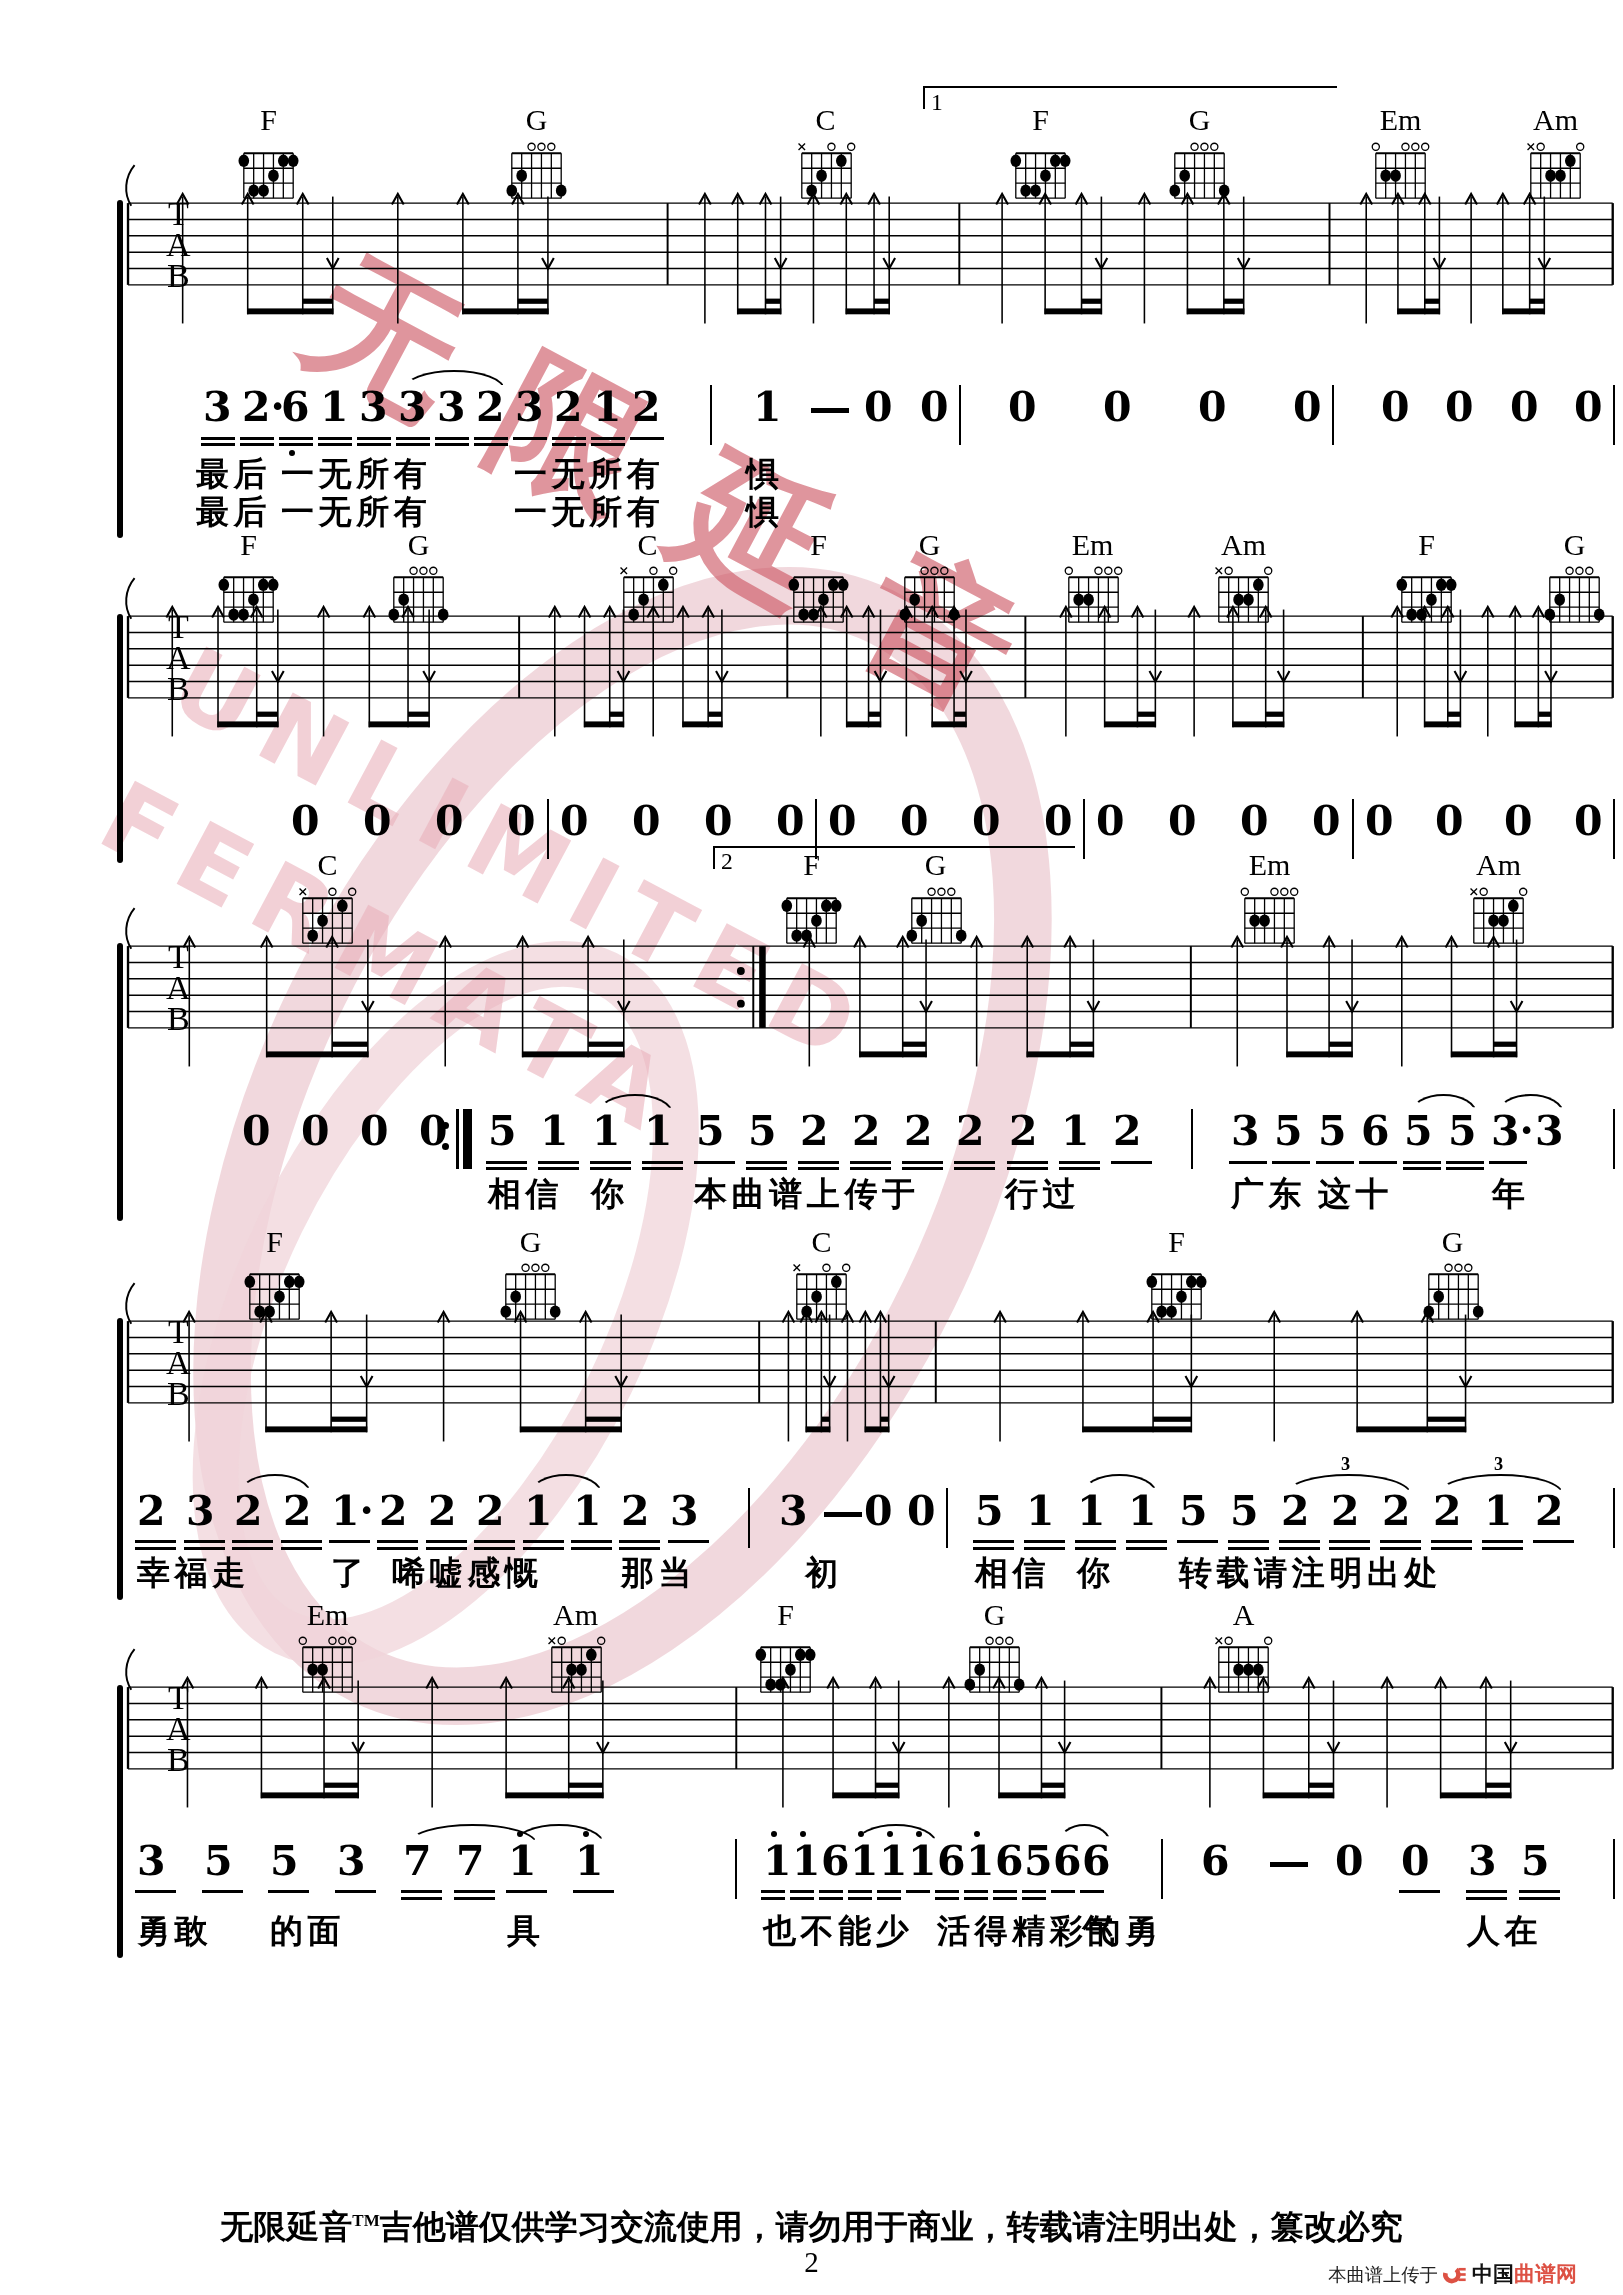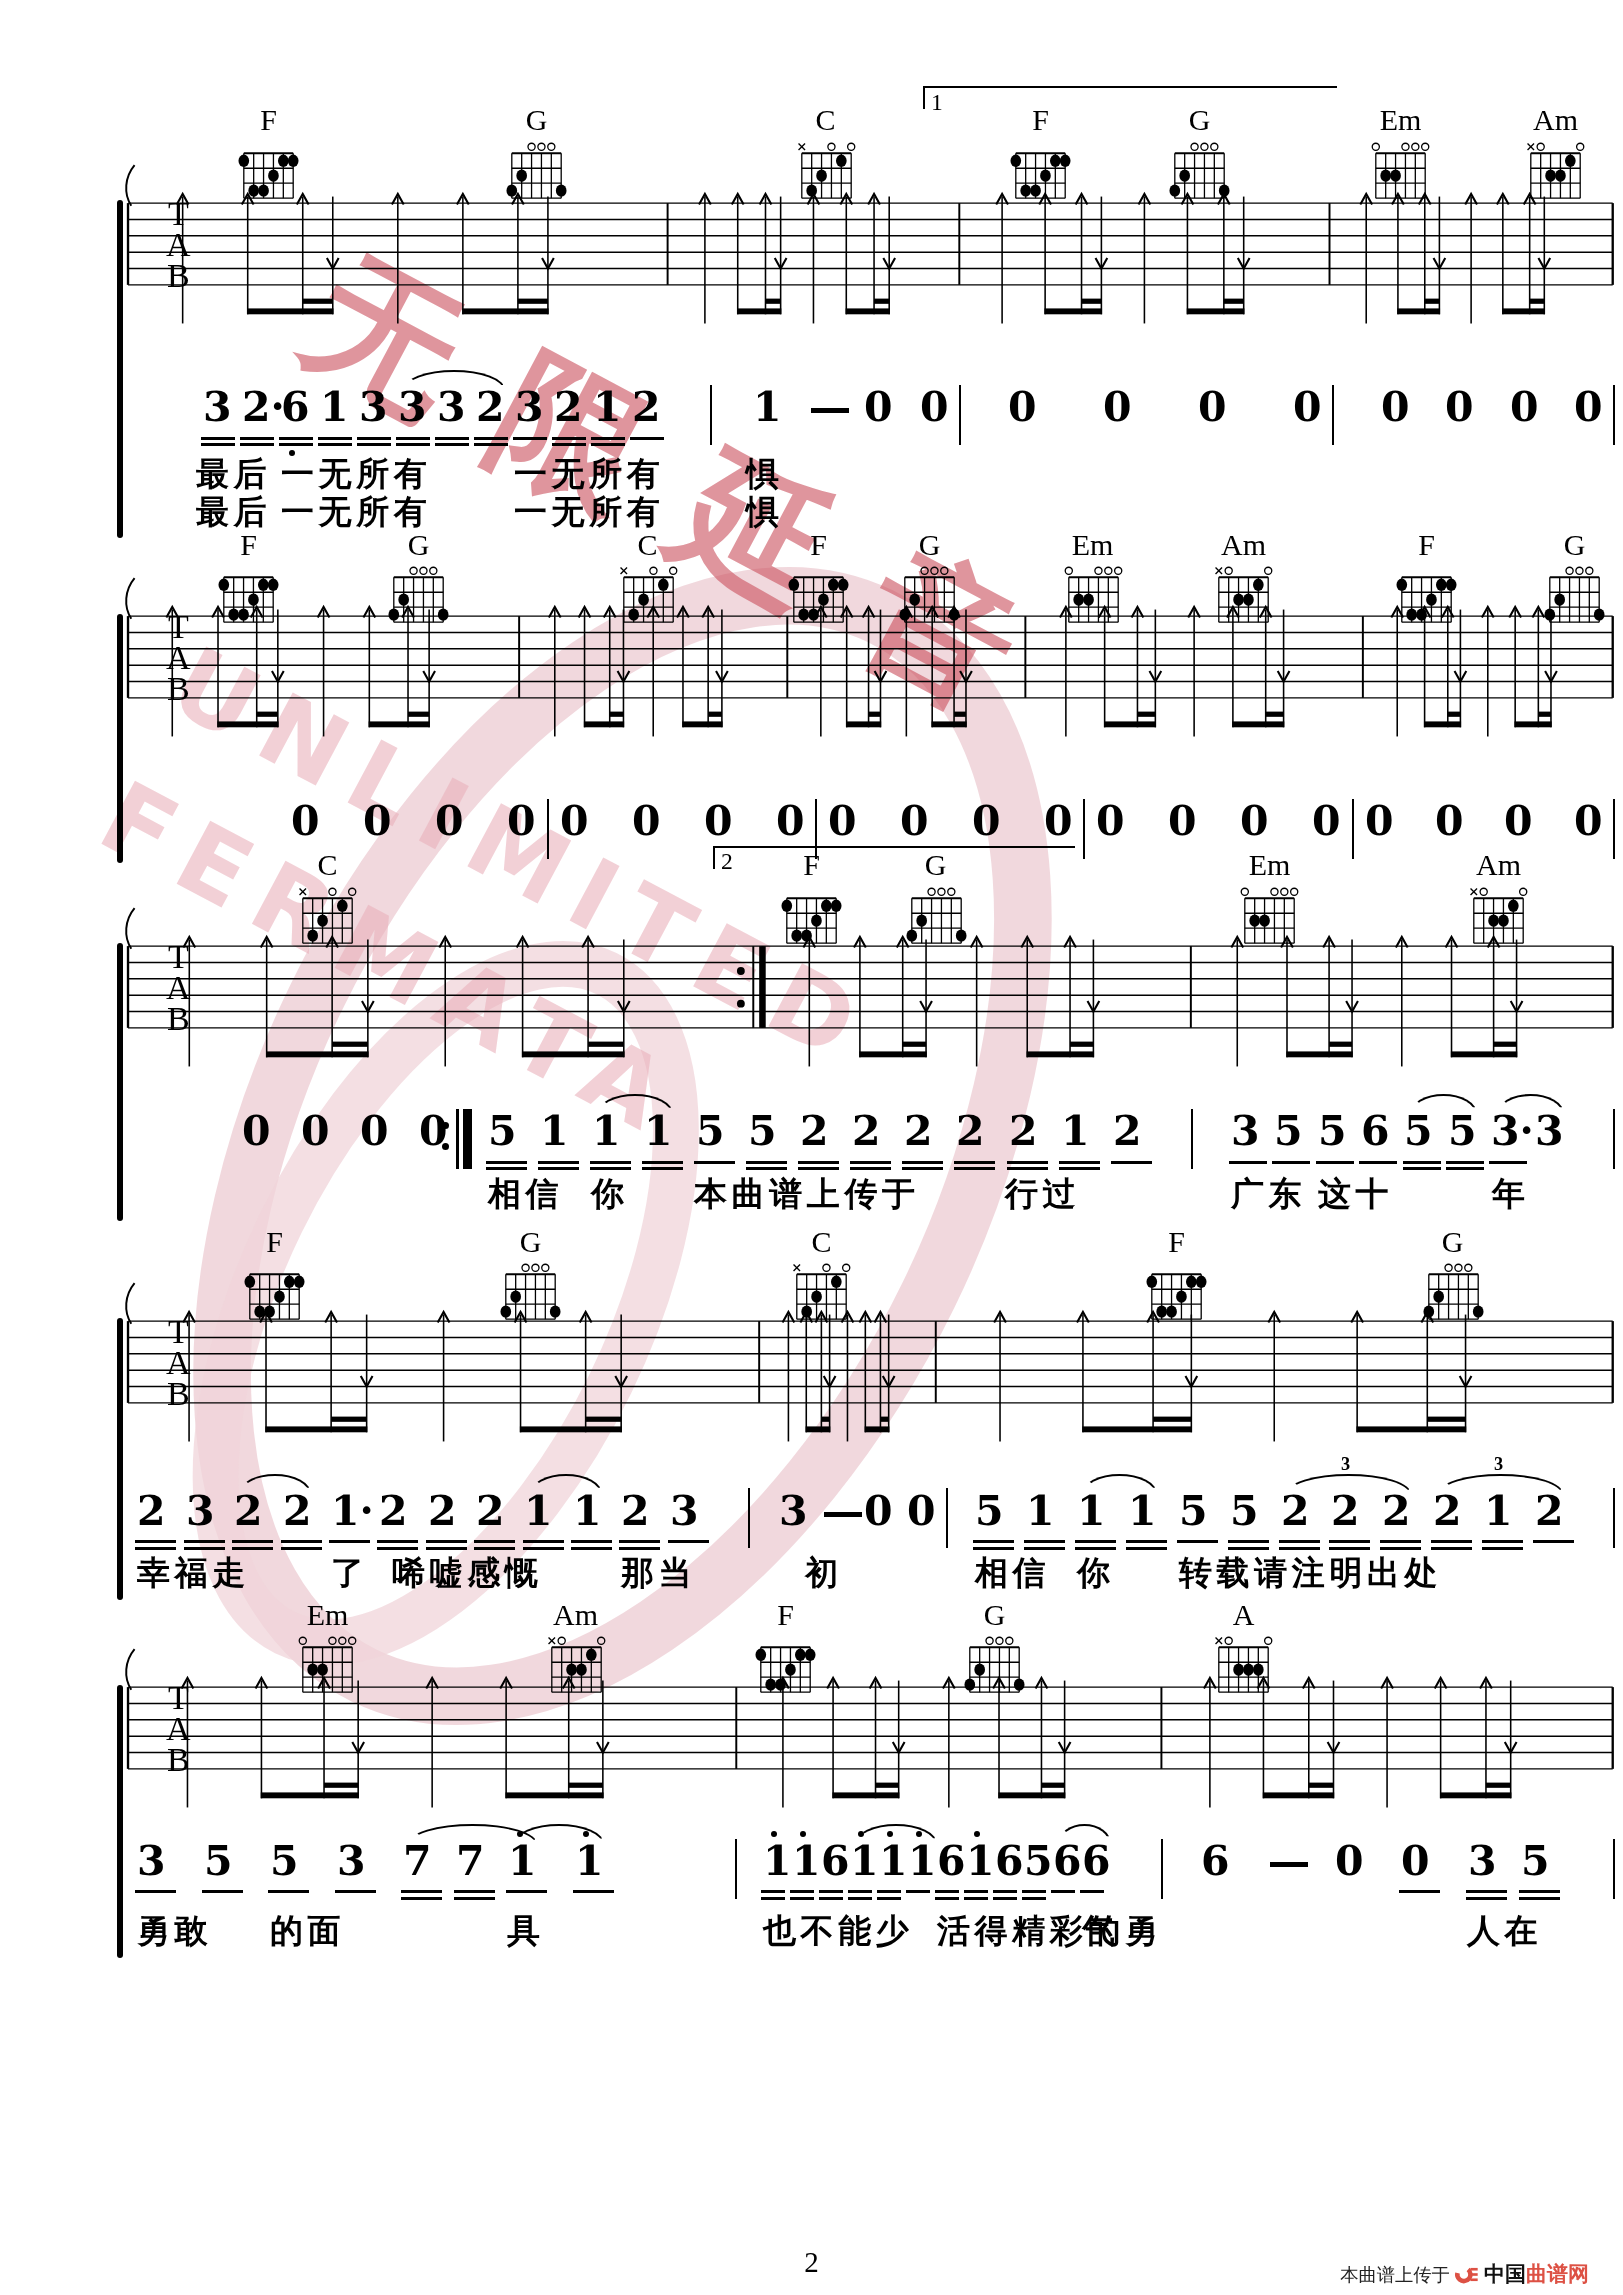--- a/index.html
+++ b/index.html
@@ -1441,22 +1441,25 @@
       <div class="arc" style="left: 1058px; top: 1824px; width: 49px; height: 15.7px;"></div>
       <div class="lyric" style="left: 137px; top: 1909px;">勇敢</div>
       <div class="lyric" style="left: 270px; top: 1909px; text-align: right;">的面</div>
       <div class="lyric" style="left: 507px; top: 1909px;">具</div>
       <div class="lyric" style="left: 763px; top: 1909px;">也不能少</div>
       <div class="lyric" style="left: 937px; top: 1909px;">活得精彩的勇</div>
       <div class="lyric" style="left: 1082px; top: 1909px;">气</div>
       <div class="lyric" style="left: 1467px; top: 1909px;">人在</div>
     </div>
 
+  <div class="footer-disclaimer" style="top:2205px;">
+    <span>无限延音</span><sup>TM</sup><span>吉他谱仅供学习交流使用，请勿用于商业，转载请注明出处，篡改必究</span>
+  </div>
   <div class="footer-page" style="top:2246px;">2</div>
-  <div class="footer-credit" style="right:34px;top:2256px;">
+  <div class="footer-credit" style="right:46px;top:2256px;">
     <span>本曲谱上传于 </span>
     <svg width="25" height="25" style="position:relative;display:inline-block;top:5.9px;left:0;" viewBox="0 0 38 38">
       <circle cx="15" cy="19" r="10" fill="none" stroke="#dd5144" stroke-width="7" stroke-dasharray="42 21" transform="rotate(-50 15 19)"></circle>
       <line x1="25" y1="11" x2="36" y2="11" stroke="#dd5144" stroke-width="4"></line>
       <line x1="27" y1="19" x2="36" y2="19" stroke="#dd5144" stroke-width="4"></line>
       <line x1="25" y1="27" x2="36" y2="27" stroke="#dd5144" stroke-width="4"></line>
     </svg>
     <span class="site-black">中国</span><span class="site-red" style="color: rgb(221, 81, 68);">曲谱网</span>
   </div>
 </div>

